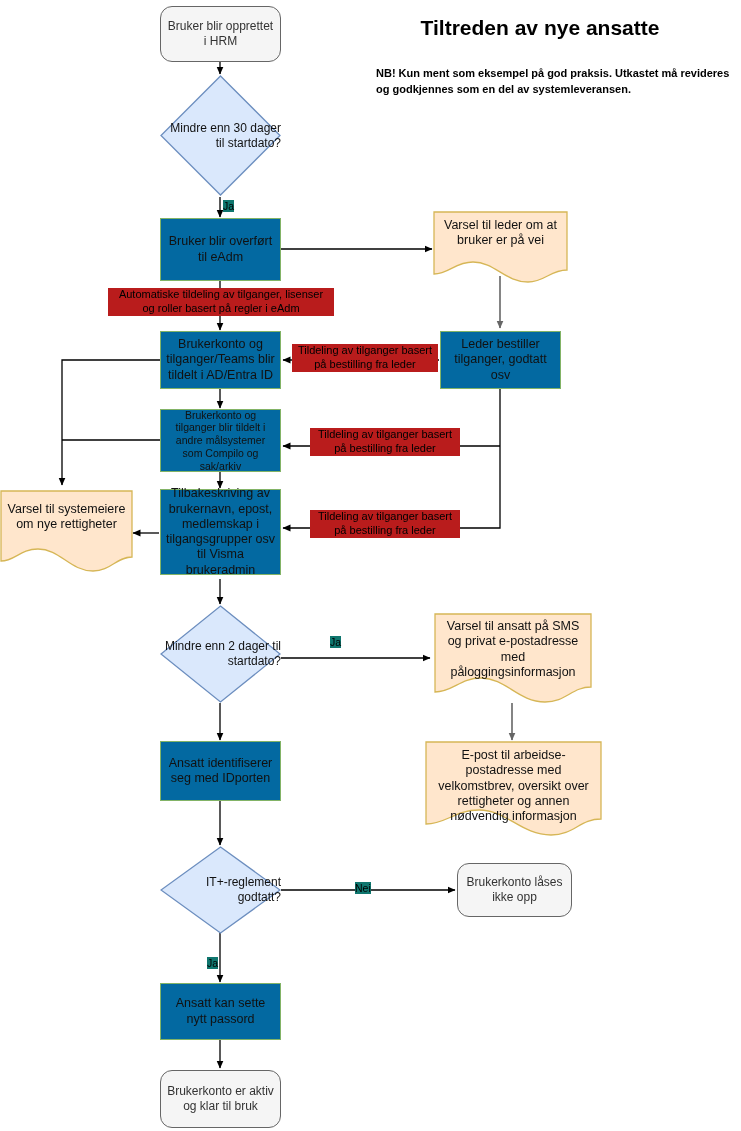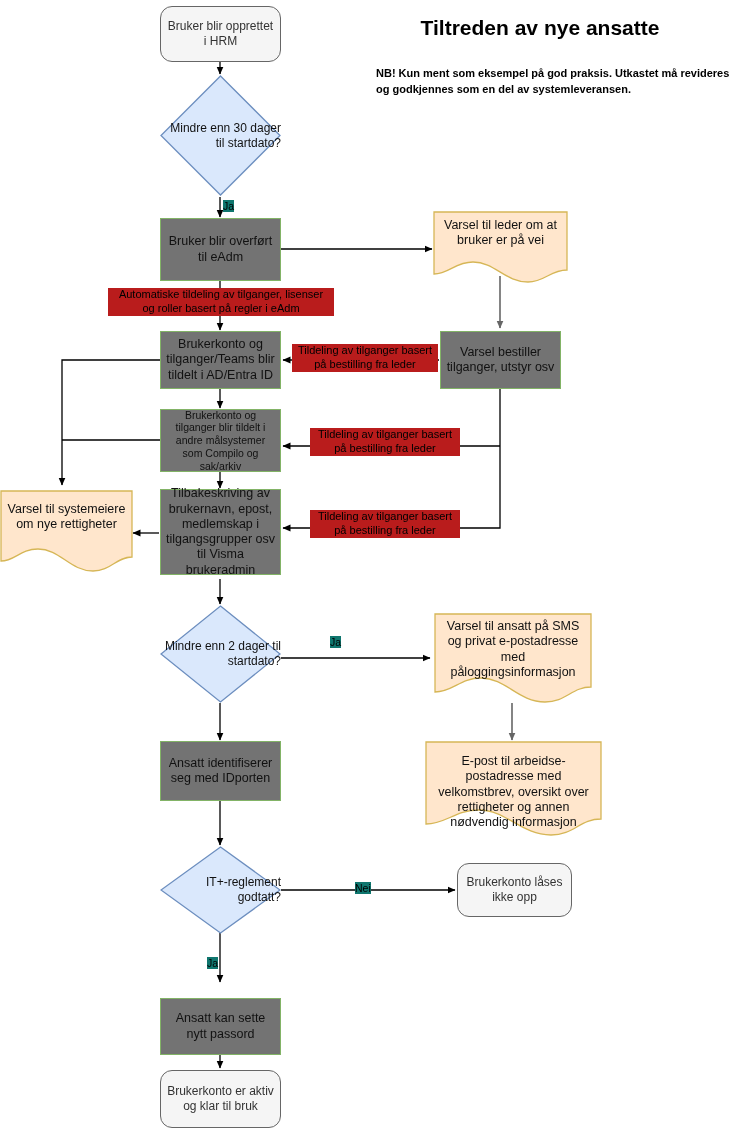--- a/index.html
+++ b/index.html
@@ -4,21 +4,21 @@
 <style>
   html,body{margin:0;padding:0;background:#ffffff;}
   body{width:741px;height:1131px;position:relative;overflow:hidden;
        font-family:"Liberation Sans","DejaVu Sans",sans-serif;color:#000;}
   #canvas{position:absolute;left:0;top:0;width:741px;height:1131px;}
   .node{position:absolute;box-sizing:border-box;display:flex;align-items:center;
         justify-content:center;text-align:center;line-height:1.22;}
   .node span{display:block;width:100%;padding:0 4px;box-sizing:border-box;}
   .terminator{background:#f5f5f5;border:1px solid #666666;border-radius:12px;
               font-size:12px;color:#333333;}
-  .process{background:#737373;border:1px solid #82b366;font-size:12.5px;color:#111;}
+  .process{background:#0369a1;border:1px solid #82b366;font-size:12.5px;color:#111;}
   .decision-wrap{position:absolute;}
   .decision-txt{position:absolute;left:0;top:0;width:100%;height:100%;
                 display:flex;align-items:center;justify-content:center;
                 text-align:right;font-size:12px;line-height:1.25;color:#111;
                 pointer-events:none;}
   .note{position:absolute;font-size:12.5px;color:#111;line-height:1.22;}
   .note .note-txt{position:absolute;left:0;top:0;width:100%;
                   display:flex;align-items:flex-start;justify-content:center;
                   text-align:center;box-sizing:border-box;padding:7px 6px 0 6px;}
   .edge-label{position:absolute;font-size:11px;color:#000;text-align:center;
@@ -113,21 +113,21 @@
       <path d="M1,1 L134,1 L134,59 C117,59 112,71 95,71 C72,71 62,51 40,51 C22,51 16,63 1,63 Z" fill="#ffe6cc" stroke="#d6b656" stroke-width="1.3"></path>
     </svg>
     <div class="note-txt">Varsel til leder om at bruker er på vei</div>
   </div>
 
   <div class="node process" style="left:160px;top:331px;width:121px;height:58px;">
     <span class="small">Brukerkonto og tilganger/Teams blir tildelt i AD/Entra ID</span>
   </div>
 
   <div class="node process" style="left:440px;top:331px;width:121px;height:58px;">
-    <span>Varsel bestiller tilganger, utstyr osv</span>
+    <span>Leder bestiller tilganger, godtatt osv</span>
   </div>
 
   <div class="node process" style="left:160px;top:409px;width:121px;height:63px;">
     <span class="small" style="font-size:10.5px">Brukerkonto og tilganger blir tildelt i andre målsystemer som Compilo og sak/arkiv</span>
   </div>
 
   <div class="note" style="left:0px;top:490px;width:133px;height:82px;">
     <svg class="layer" style="position:absolute;width:133px;height:82px;" viewBox="0 0 133 82">
       <path d="M1,1 L132,1 L132,67 C116,67 111,81 93,81 C70,81 60,59 38,59 C20,59 15,71 1,71 Z" fill="#ffe6cc" stroke="#d6b656" stroke-width="1.3"></path>
     </svg>
@@ -149,39 +149,39 @@
     <svg class="layer" style="position:absolute;width:158px;height:90px;" viewBox="0 0 158 90">
       <path d="M1,1 L157,1 L157,74 C138,74 132,89 111,89 C84,89 72,65 47,65 C26,65 19,79 1,79 Z" fill="#ffe6cc" stroke="#d6b656" stroke-width="1.3"></path>
     </svg>
     <div class="note-txt" style="padding-top:6px">Varsel til ansatt på SMS og privat e-postadresse med påloggingsinformasjon</div>
   </div>
 
   <div class="note" style="left:425px;top:741px;width:177px;height:95px;">
     <svg class="layer" style="position:absolute;width:177px;height:95px;" viewBox="0 0 177 95">
       <path d="M1,1 L176,1 L176,78 C155,78 149,94 126,94 C96,94 82,69 54,69 C30,69 21,83 1,83 Z" fill="#ffe6cc" stroke="#d6b656" stroke-width="1.3"></path>
     </svg>
-    <div class="note-txt" style="padding-top:13px">E-post til arbeidse-postadresse med velkomstbrev, oversikt over rettigheter og annen nødvendig informasjon</div>
+    <div class="note-txt" style="padding-top:7px">E-post til arbeidse-postadresse med velkomstbrev, oversikt over rettigheter og annen nødvendig informasjon</div>
   </div>
 
   <div class="node process" style="left:160px;top:741px;width:121px;height:60px;">
     <span>Ansatt identifiserer seg med IDporten</span>
   </div>
 
   <div class="decision-wrap" style="left:160px;top:846px;width:121px;height:88px;">
     <svg class="layer" style="position:absolute;width:121px;height:88px;" viewBox="0 0 121 88">
       <polygon points="60.5,1 120,44 60.5,87 1,44" fill="#dae8fc" stroke="#6c8ebf" stroke-width="1.3"></polygon>
     </svg>
     <div class="decision-txt">IT+-reglement godtatt?</div>
   </div>
 
   <div class="node terminator" style="left:457px;top:863px;width:115px;height:54px;">
     <span>Brukerkonto låses ikke opp</span>
   </div>
 
-  <div class="node process" style="left:160px;top:983px;width:121px;height:57px;margin-top:15px;">
+  <div class="node process" style="left:160px;top:983px;width:121px;height:57px;">
     <span>Ansatt kan sette nytt passord</span>
   </div>
 
   <div class="node terminator" style="left:160px;top:1070px;width:121px;height:58px;">
     <span>Brukerkonto er aktiv og klar til bruk</span>
   </div>
 
   <div class="yn-label" style="left:223px;top:200px;">Ja</div>
 
   <div class="edge-label" style="left:108px;top:288px;width:226px;">Automatiske tildeling av tilganger, lisenser

